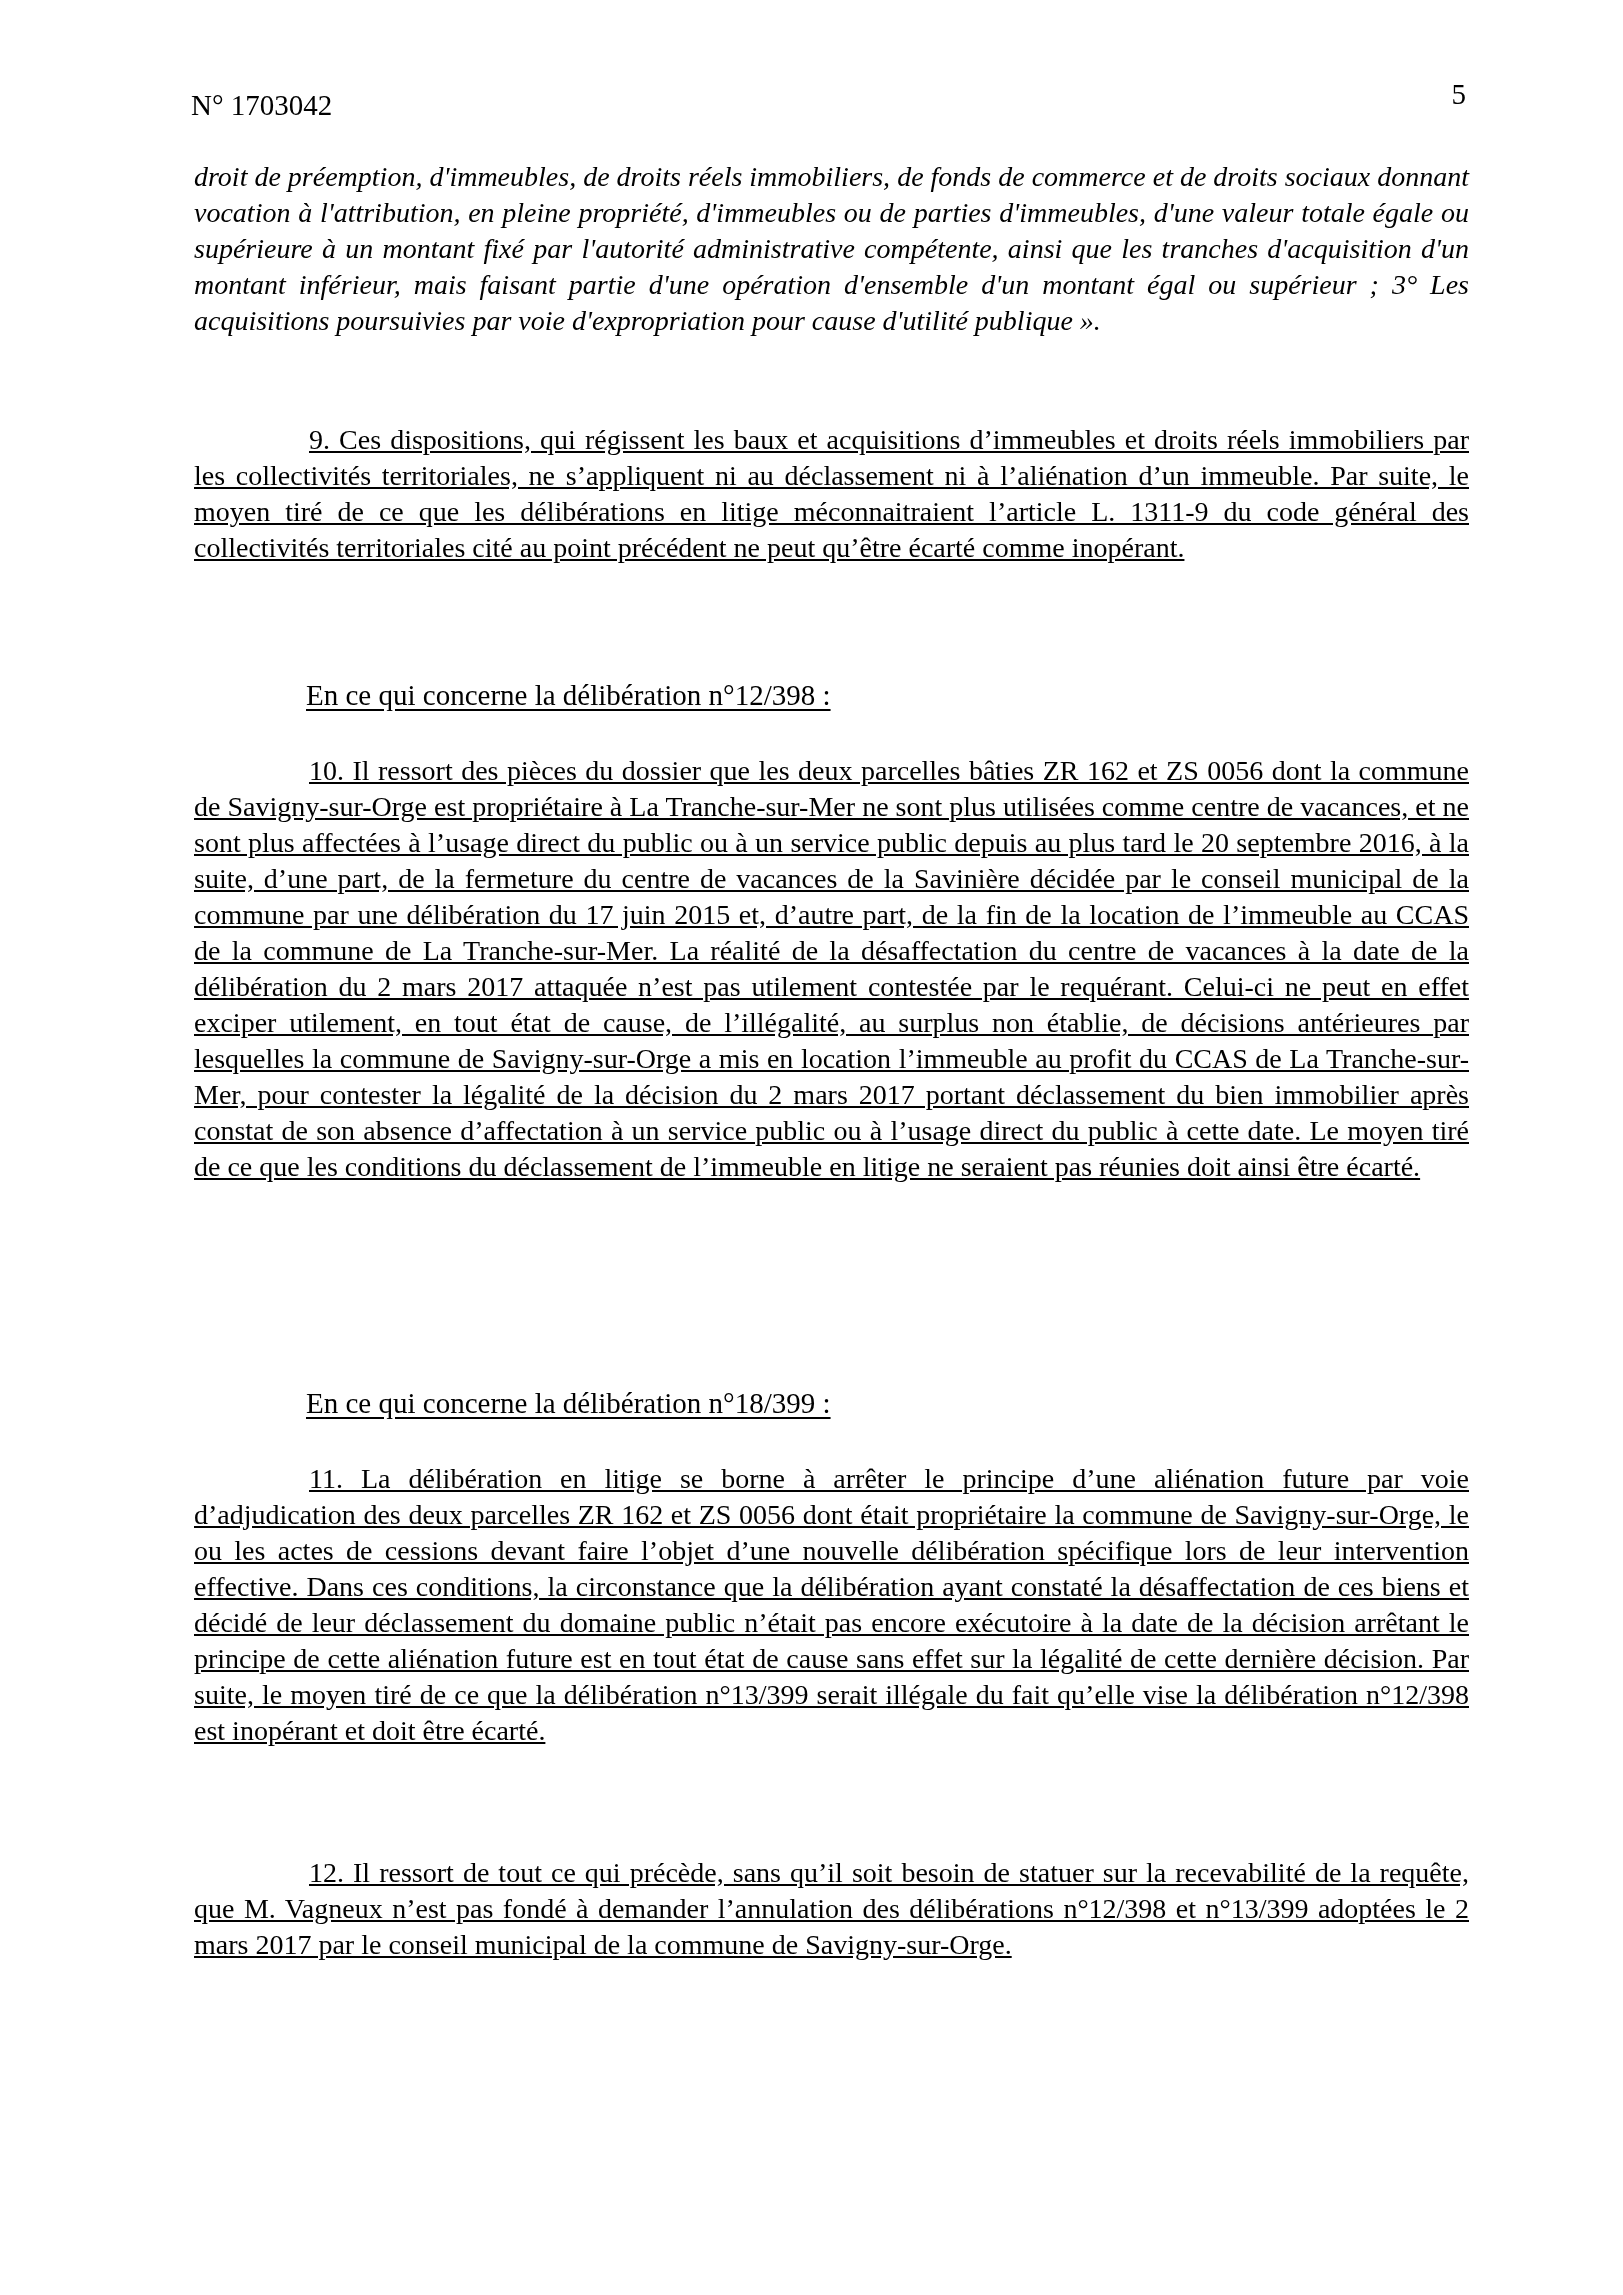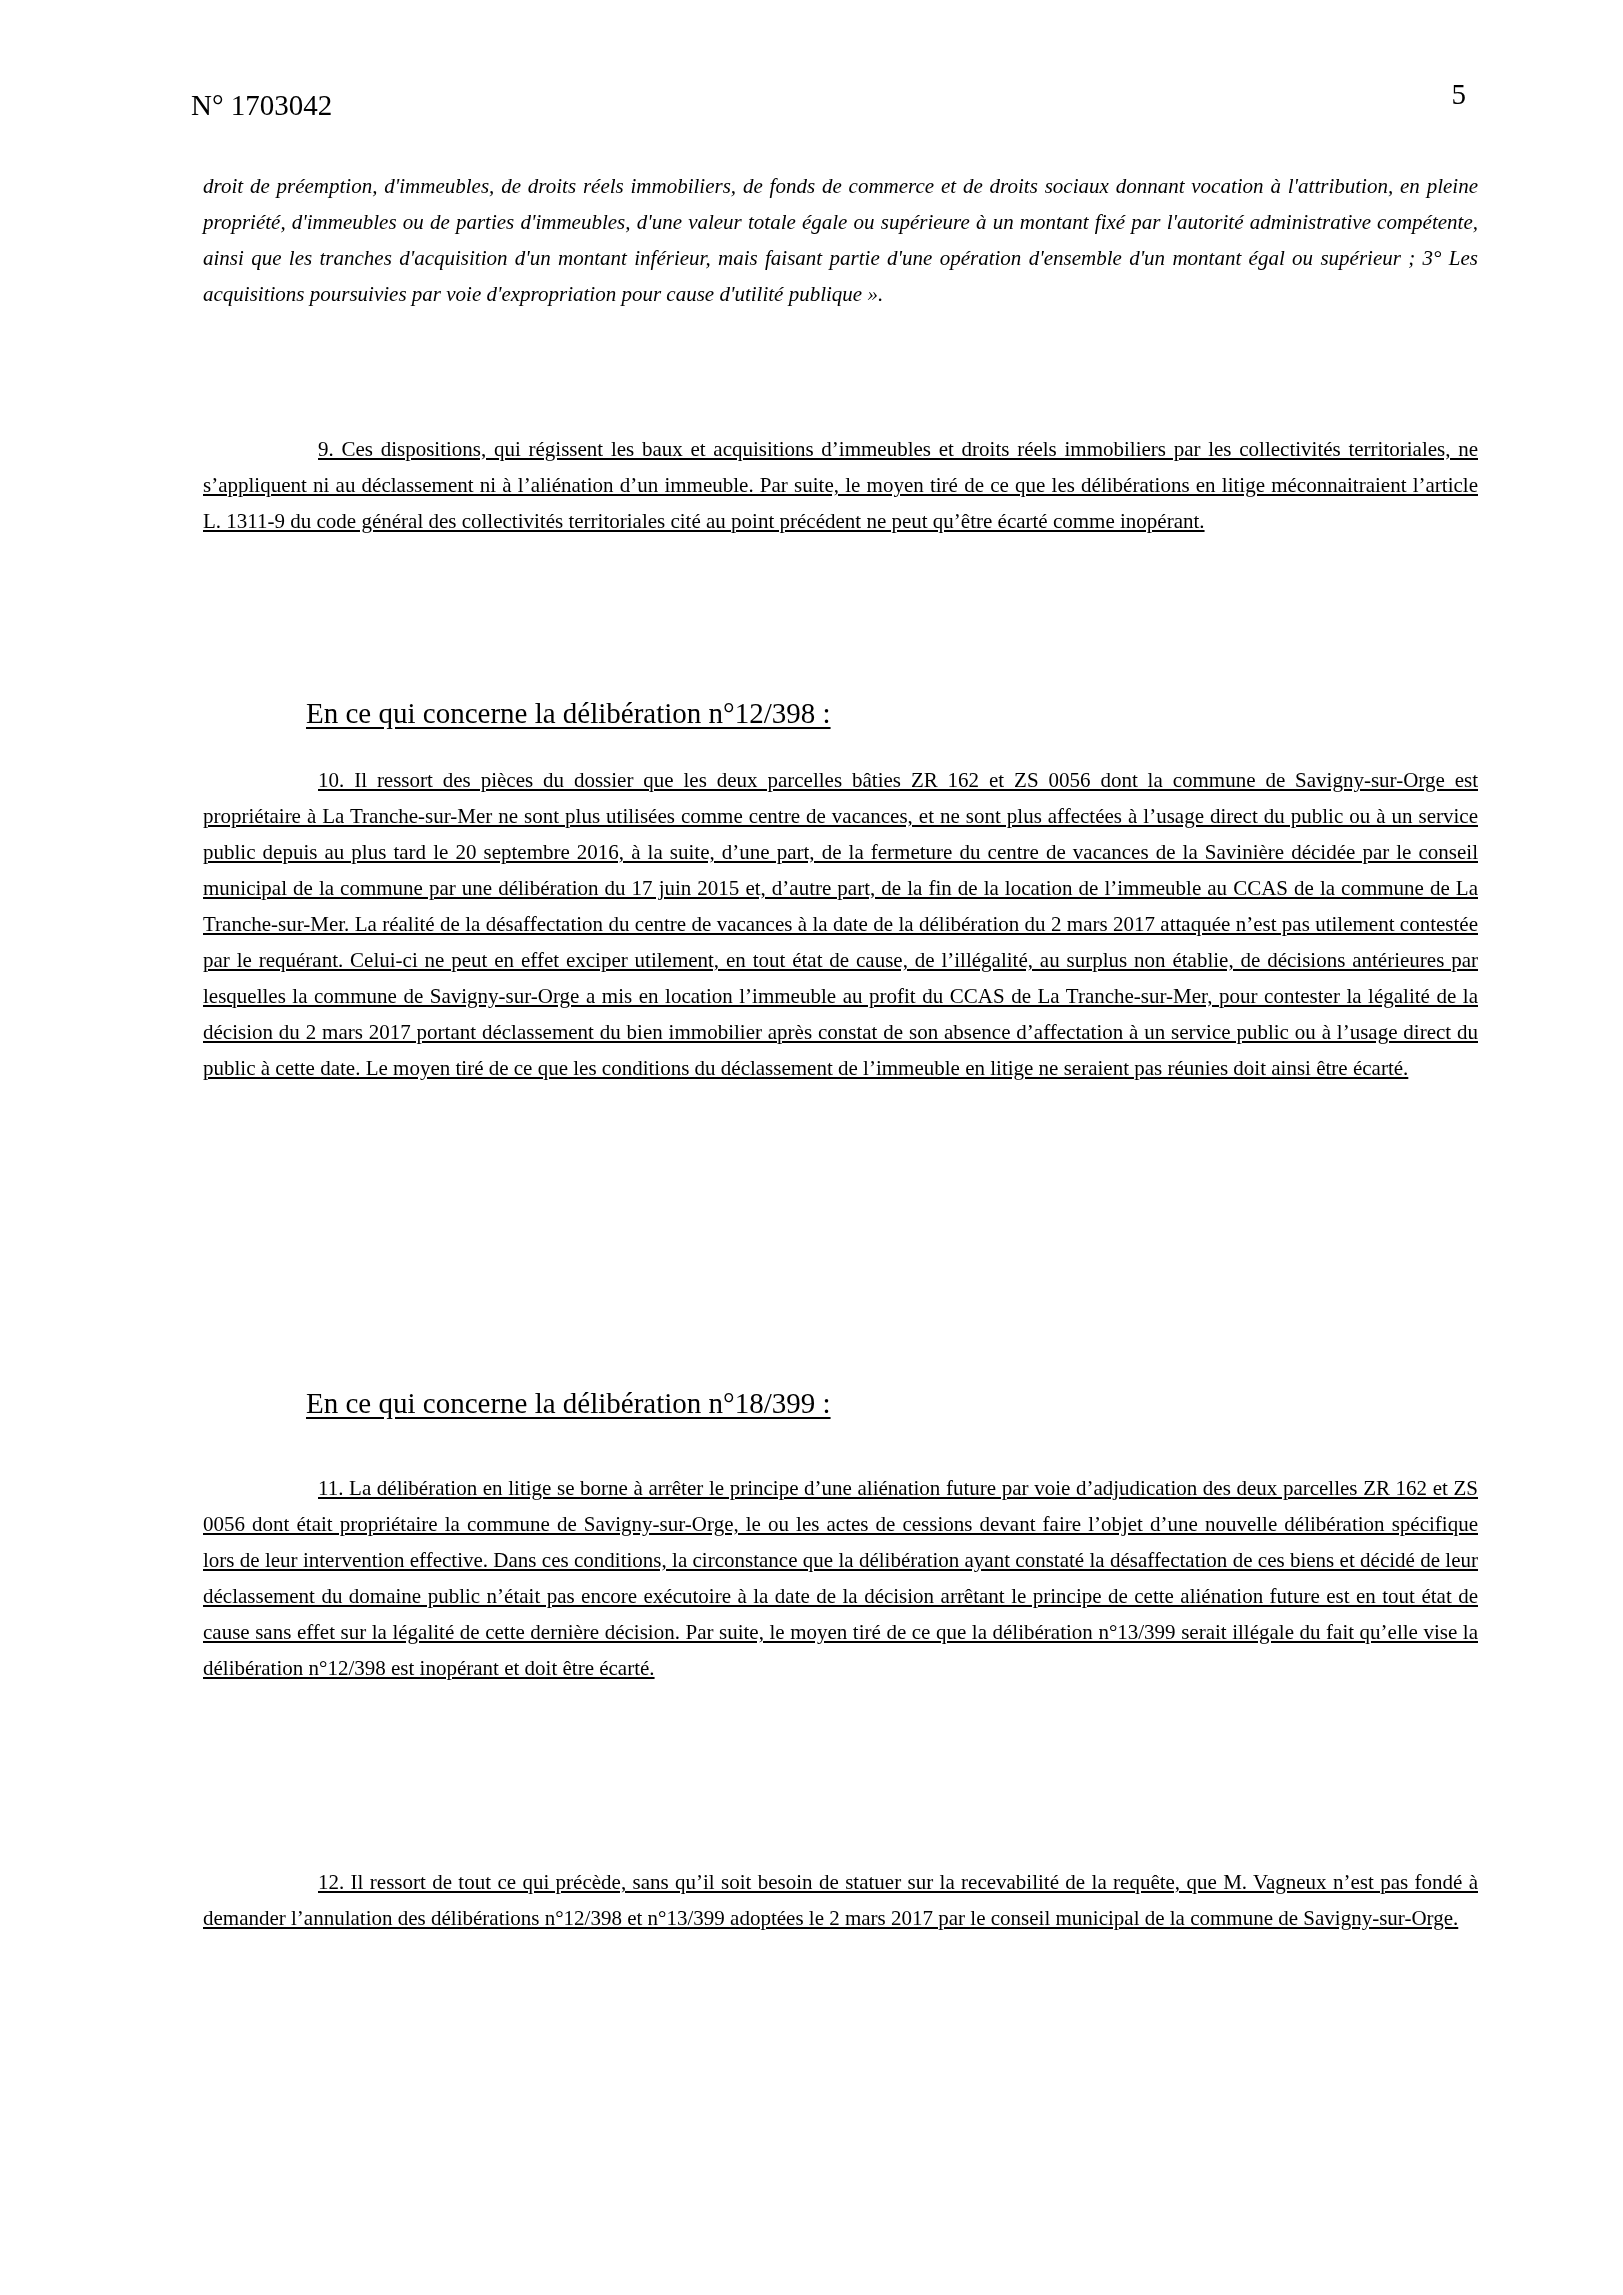--- a/index.html
+++ b/index.html
@@ -10,23 +10,23 @@
   }
   .page { position: absolute; left: 191px; top: 0; width: 1275px; }
   .header {
     position: absolute; top: 77px; left: 0; width: 1275px;
     font-size: 29px; line-height: 34px;
   }
   .header .case { position: absolute; left: 0; top: 11px; }
   .header .pnum { position: absolute; right: 0; top: 0; }
   .para {
     position: absolute; left: 0; width: 1275px;
-    font-size: 21px; line-height: 36px;
+    font-size: 28px; line-height: 36px;
     text-align: justify; text-align-last: left;
-    margin: 12px;
+    margin: 3px;
   }
   .para.quote { font-style: italic; }
   .indent { text-indent: 115px; text-decoration: underline; }
   .heading {
     position: absolute; left: 115px;
     font-size: 29px; line-height: 34px;
     text-decoration: underline; text-underline-offset: 3.9px;
   }
   p { margin: 0; }
 </style>
@@ -37,21 +37,21 @@
 
   <div class="header">
     <span class="case">N° 1703042</span>
     <span class="pnum">5</span>
   </div>
 
   <p class="para quote" style="top:156px;">droit de préemption, d'immeubles, de droits réels immobiliers, de fonds de commerce et de droits sociaux donnant vocation à l'attribution, en pleine propriété, d'immeubles ou de parties d'immeubles, d'une valeur totale égale ou supérieure à un montant fixé par l'autorité administrative compétente, ainsi que les tranches d'acquisition d'un montant inférieur, mais faisant partie d'une opération d'ensemble d'un montant égal ou supérieur ; 3° Les acquisitions poursuivies par voie d'expropriation pour cause d'utilité publique ».</p>
 
   <p class="para indent" style="top:419px;">9. Ces dispositions, qui régissent les baux et acquisitions d’immeubles et droits réels immobiliers par les collectivités territoriales, ne s’appliquent ni au déclassement ni à l’aliénation d’un immeuble. Par suite, le moyen tiré de ce que les délibérations en litige méconnaitraient l’article L. 1311-9 du code général des collectivités territoriales cité au point précédent ne peut qu’être écarté comme inopérant.</p>
 
-  <div class="heading" style="top:678px;margin-top:18px;">En ce qui concerne la délibération n°12/398 :</div>
+  <div class="heading" style="top:678px;">En ce qui concerne la délibération n°12/398 :</div>
 
   <p class="para indent" style="top:750px;">10. Il ressort des pièces du dossier que les deux parcelles bâties ZR 162 et ZS 0056 dont la commune de Savigny-sur-Orge est propriétaire à La Tranche-sur-Mer ne sont plus utilisées comme centre de vacances, et ne sont plus affectées à l’usage direct du public ou à un service public depuis au plus tard le 20 septembre 2016, à la suite, d’une part, de la fermeture du centre de vacances de la Savinière décidée par le conseil municipal de la commune par une délibération du 17 juin 2015 et, d’autre part, de la fin de la location de l’immeuble au CCAS de la commune de La Tranche-sur-Mer. La réalité de la désaffectation du centre de vacances à la date de la délibération du 2 mars 2017 attaquée n’est pas utilement contestée par le requérant. Celui-ci ne peut en effet exciper utilement, en tout état de cause, de l’illégalité, au surplus non établie, de décisions antérieures par lesquelles la commune de Savigny-sur-Orge a mis en location l’immeuble au profit du CCAS de La Tranche-sur-Mer, pour contester la légalité de la décision du 2 mars 2017 portant déclassement du bien immobilier après constat de son absence d’affectation à un service public ou à l’usage direct du public à cette date. Le moyen tiré de ce que les conditions du déclassement de l’immeuble en litige ne seraient pas réunies doit ainsi être écarté.</p>
 
   <div class="heading" style="top:1386px;">En ce qui concerne la délibération n°18/399 :</div>
 
   <p class="para indent" style="top:1458px;">11. La délibération en litige se borne à arrêter le principe d’une aliénation future par voie d’adjudication des deux parcelles ZR 162 et ZS 0056 dont était propriétaire la commune de Savigny-sur-Orge, le ou les actes de cessions devant faire l’objet d’une nouvelle délibération spécifique lors de leur intervention effective. Dans ces conditions, la circonstance que la délibération ayant constaté la désaffectation de ces biens et décidé de leur déclassement du domaine public n’était pas encore exécutoire à la date de la décision arrêtant le principe de cette aliénation future est en tout état de cause sans effet sur la légalité de cette dernière décision. Par suite, le moyen tiré de ce que la délibération n°13/399 serait illégale du fait qu’elle vise la délibération n°12/398 est inopérant et doit être écarté.</p>
 
   <p class="para indent" style="top:1852px;">12. Il ressort de tout ce qui précède, sans qu’il soit besoin de statuer sur la recevabilité de la requête, que M. Vagneux n’est pas fondé à demander l’annulation des délibérations n°12/398 et n°13/399 adoptées le 2 mars 2017 par le conseil municipal de la commune de Savigny-sur-Orge.</p>
 
 </div>

